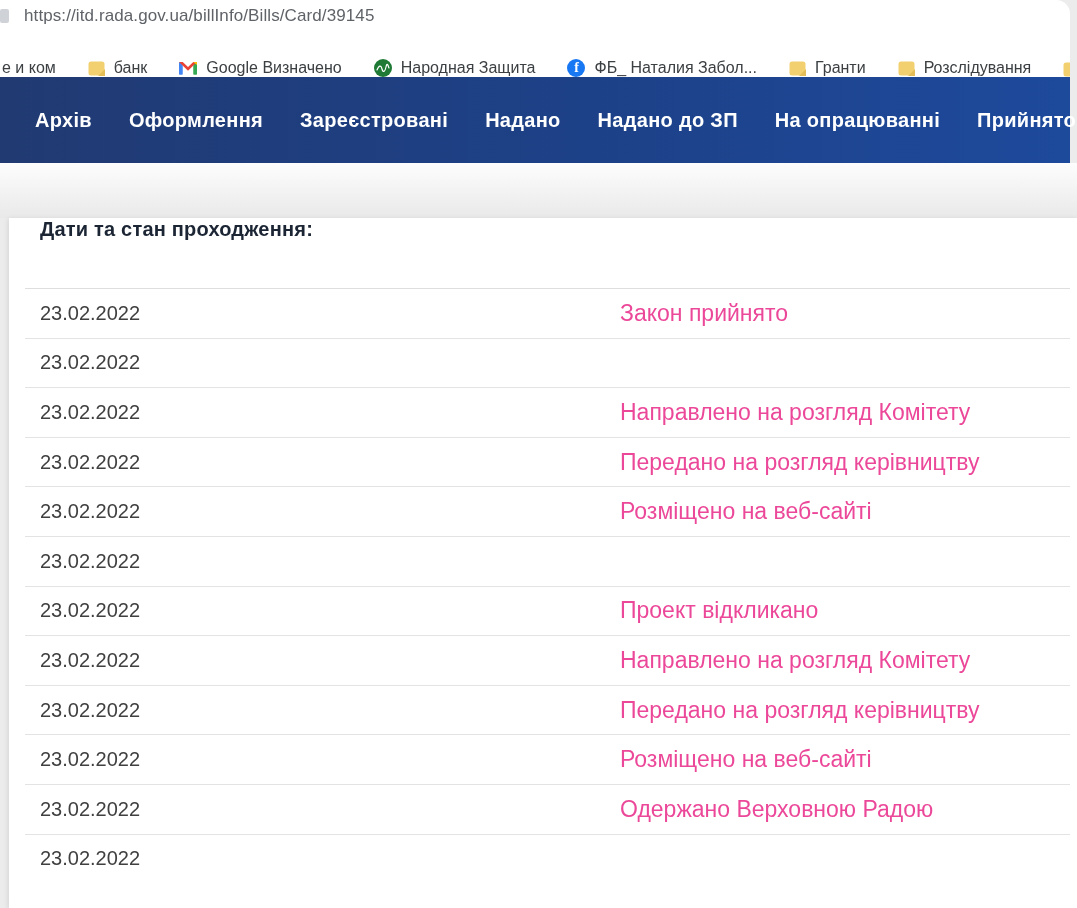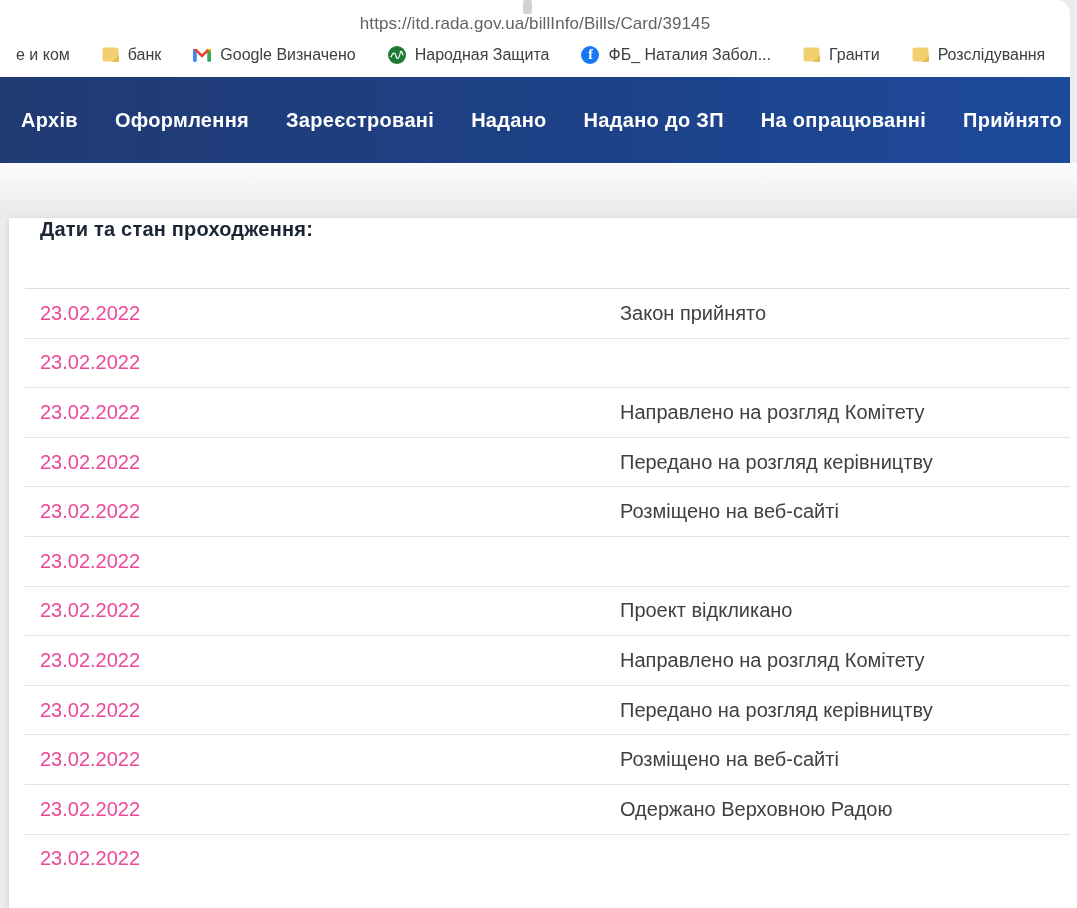--- a/index.html
+++ b/index.html
@@ -6,51 +6,51 @@
   body{
     width:1077px;height:908px;position:relative;overflow:hidden;
     background:#ececec;
     font-family:"Liberation Sans","DejaVu Sans",sans-serif;
   }
   
   .chrome{
     position:absolute;top:0;left:0;width:1070px;height:77px;
     background:#ffffff;border-top-right-radius:14px;
   }
-  .url-row{height:32px;display:flex;align-items:center;flex-direction:column;}
+  .url-row{height:32px;display:flex;align-items:center;}
   .url-fragment-icon{
     width:9px;height:14px;background:#cfd3d8;border-radius:2px;
     margin-right:15px;flex:0 0 auto;
   }
   .url-text{
     color:#5f6368;font-size:17px;letter-spacing:.1px;white-space:nowrap;
   }
   .bookmarks{
-    height:45px;display:flex;align-items:center;
-    padding-left:16px;overflow:hidden;white-space:nowrap;
+    height:45px;display:flex;align-items:flex-end;
+    padding-left:2px;overflow:hidden;white-space:nowrap;
   }
   .bm{
     display:flex;align-items:center;margin-right:32px;
     color:#3c4043;font-size:16px;flex:0 0 auto;cursor:pointer;
   }
   .bm .ic{margin-right:9px;display:inline-flex;align-items:center;}
   .fb-circle{
     width:18px;height:18px;border-radius:50%;background:#1877f2;
     color:#fff;font-weight:bold;font-size:14px;line-height:18px;
     text-align:center;font-family:"Liberation Serif",serif;
   }
   .green-circle{
     width:18px;height:18px;border-radius:50%;background:#1e7a34;
     display:inline-flex;align-items:center;justify-content:center;
   }
   
   .mainnav{
     position:absolute;top:77px;left:0;width:1070px;height:86px;
     background:linear-gradient(90deg,#213a72 0%,#1d4188 55%,#1e4a9c 100%);
-    display:flex;align-items:center;padding-left:21px;box-sizing:border-box;
+    display:flex;align-items:center;padding-left:35px;box-sizing:border-box;
   }
   .mainnav .navitem{
     color:#ffffff;font-weight:bold;font-size:20px;letter-spacing:.3px;
     margin-right:37px;white-space:nowrap;cursor:pointer;
   }
   
   .band{
     position:absolute;top:163px;left:0;width:1077px;height:55px;
     background:linear-gradient(#fdfdfd,#e9e9e9);
   }
@@ -66,22 +66,22 @@
   .thead .c1,.trow .c1{padding-left:15px;width:580px;flex:0 0 auto;box-sizing:content-box;}
   .thead .c1,.thead .c2{
     color:#1b2534;font-weight:bold;font-size:20px;letter-spacing:.2px;
   }
   .trow{
     height:48.6px;margin-left:16px;margin-right:7px;
     border-bottom:1px solid #e3e3e3;
     display:flex;align-items:center;
   }
   .trow:last-of-type{border-bottom:none;}
-  .trow .c1{color:#ec4899;font-size:20px;}
-  .trow .c2{color:#404040;font-size:20px;}
+  .trow .c1{color:#404040;font-size:20px;}
+  .trow .c2{color:#ec4899;font-size:23px;}
 </style>
 </head>
 <body>
 
 <div class="chrome">
   <div class="url-row">
     <span class="url-fragment-icon"></span>
     <span class="url-text">https://itd.rada.gov.ua/billInfo/Bills/Card/39145</span>
   </div>
   <div class="bookmarks">

